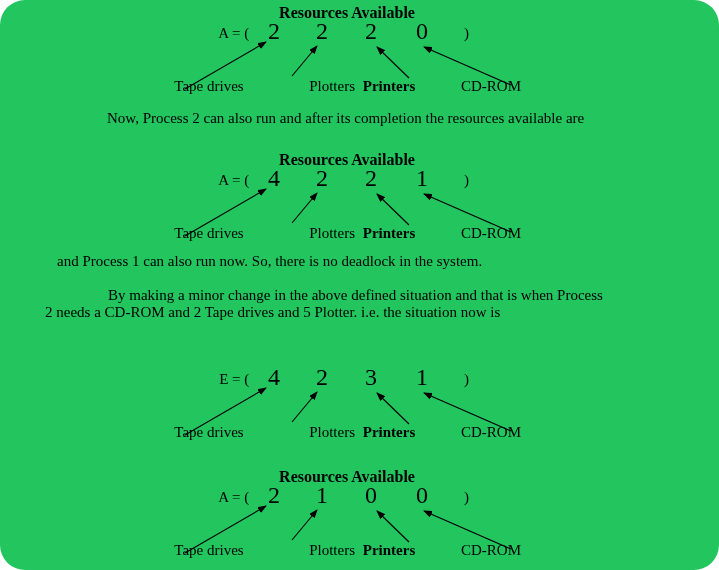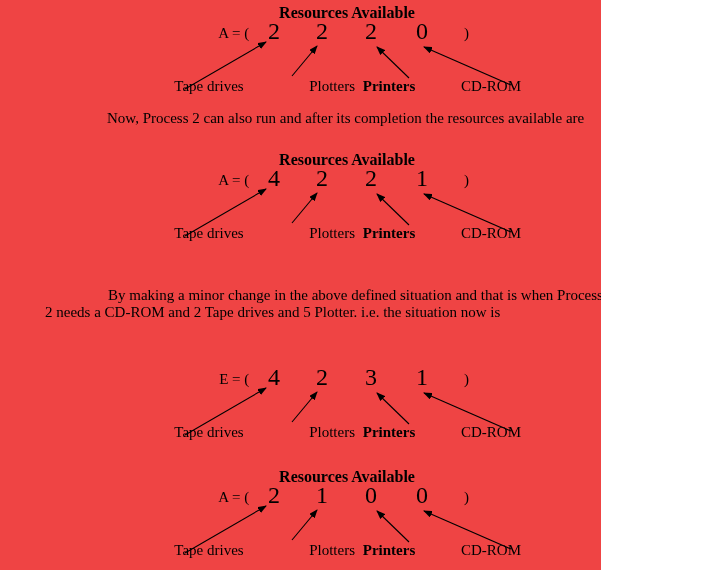--- a/index.html
+++ b/index.html
@@ -1,23 +1,24 @@
 <!DOCTYPE html>
 <html><head>
 <meta charset="utf-8">
 <style>
   html, body { margin: 0; padding: 0; }
   .page {
     position: relative;
-    width: 601px;
+    width: 719px;
     height: 570px;
-    background: #ef4444;
+    background: #22c55e;
     color: #000000;
     font-family: "Liberation Serif", "DejaVu Serif", serif;
     overflow: hidden;
+    border-radius: 25px;
   }
   
   .dg { position: absolute; left: 0; width: 719px; height: 100px; }
   .dg-title {
     position: absolute; left: 0; top: 0; width: 694px;
     text-align: center; font-weight: bold; font-size: 16px;
     white-space: nowrap;
   }
   .dg-prefix {
     position: absolute; left: 170px; top: 21px; width: 83px;
@@ -89,20 +90,21 @@
       <line x1="292" y1="72" x2="317" y2="42" marker-end="url(#ah1)"></line>
       <line x1="409" y1="74" x2="377" y2="43" marker-end="url(#ah1)"></line>
       <line x1="511" y1="81" x2="424" y2="43" marker-end="url(#ah1)"></line>
     </svg>
     <span class="dg-label l1">Tape drives</span>
     <span class="dg-label l2">Plotters</span>
     <span class="dg-label l3">Printers</span>
     <span class="dg-label l4">CD-ROM</span>
   </section>
 
+  <div class="txt" style="left:57px; top:253px">and Process 1 can also run now. So, there is no deadlock in the system.</div>
   <div class="txt" style="left:108px; top:287px">By making a minor change in the above defined situation and that is when Process</div>
   <div class="txt" style="left:45px; top:304px">2 needs a CD-ROM and 2 Tape drives and 5 Plotter. i.e. the situation now is</div>
 
   <section class="dg" style="top:350px">
     <span class="dg-prefix">E = ( </span>
     <span class="dg-num n1">4</span>
     <span class="dg-num n2">2</span>
     <span class="dg-num n3">3</span>
     <span class="dg-num n4">1</span>
     <span class="dg-suffix">)</span>

